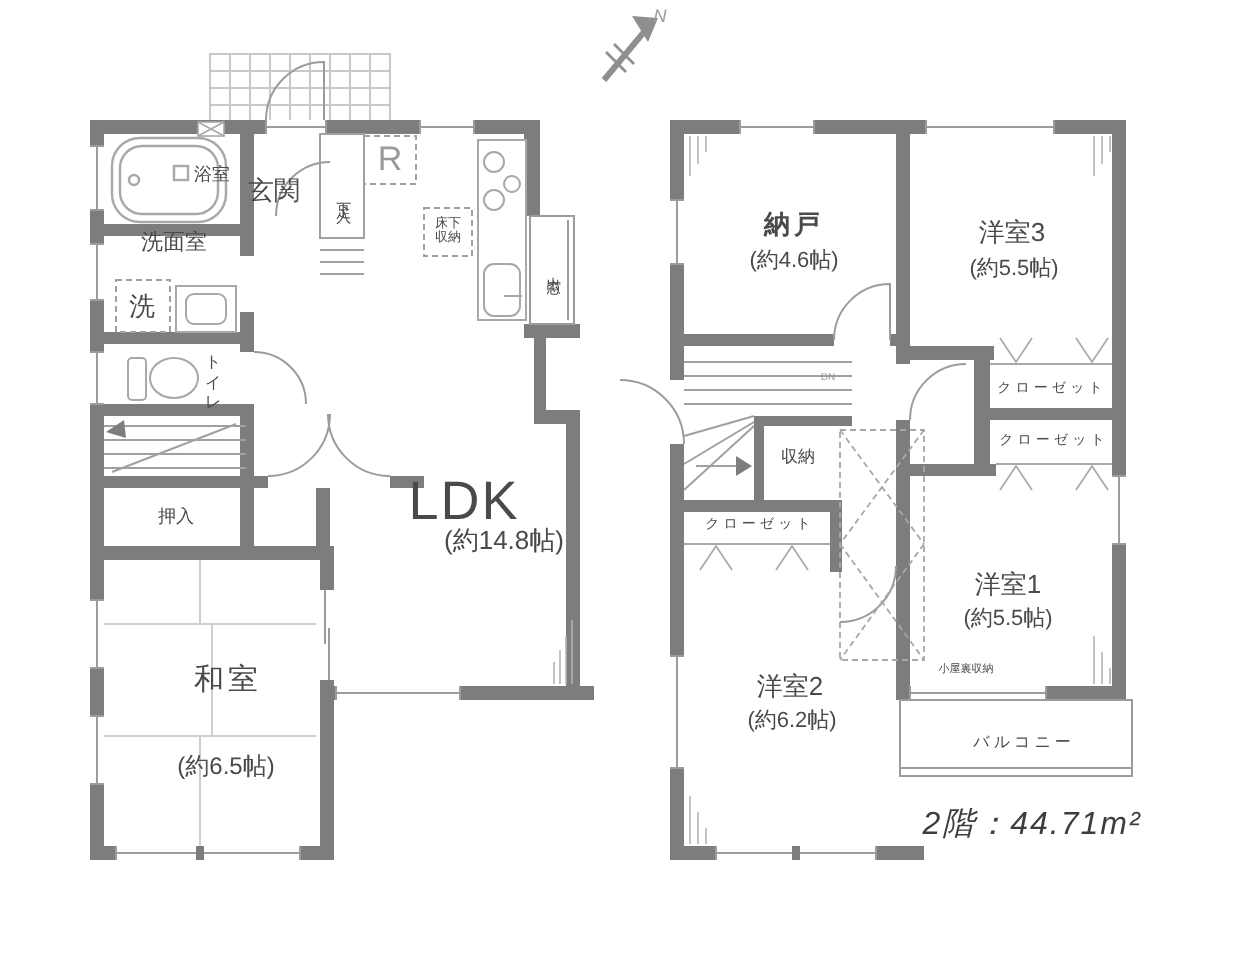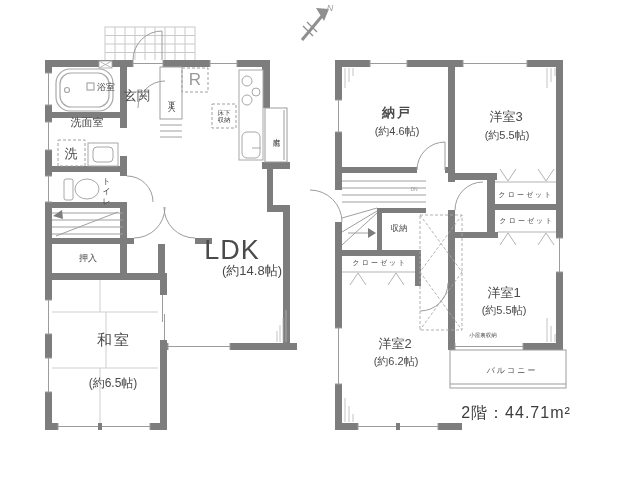--- a/index.html
+++ b/index.html
@@ -262,15 +262,15 @@
 <div class="lbl ls" style="left:527px;top:221px;font-size:7px;">クローゼット</div>
 <div class="lbl" style="left:399px;top:229px;font-size:8.5px;text-align:right;">収納</div>
 <div class="lbl light" style="left:414px;top:190px;font-size:5px;">DN</div>
 <div class="lbl ls" style="left:380px;top:263px;font-size:7px;">クローゼット</div>
 <div class="lbl room-name" style="left:504px;top:293px;">洋室1</div>
 <div class="lbl room-size" style="left:504px;top:310px;">(約5.5帖)</div>
 <div class="lbl" style="left:483px;top:335px;font-size:5.5px;">小屋裏収納</div>
 <div class="lbl room-name" style="left:395px;top:344px;">洋室2</div>
 <div class="lbl room-size" style="left:396px;top:361px;">(約6.2帖)</div>
 <div class="lbl ls" style="left:512px;top:371px;font-size:8px;">バルコニー</div>
-<div class="lbl area-label" style="left:516px;top:413px;">2階：44.71m²</div>
+<div class="lbl area-label" style="left:516px;top:413px;font-style:italic;">2階：44.71m²</div>
 
 </div>
 
 </body></html>

